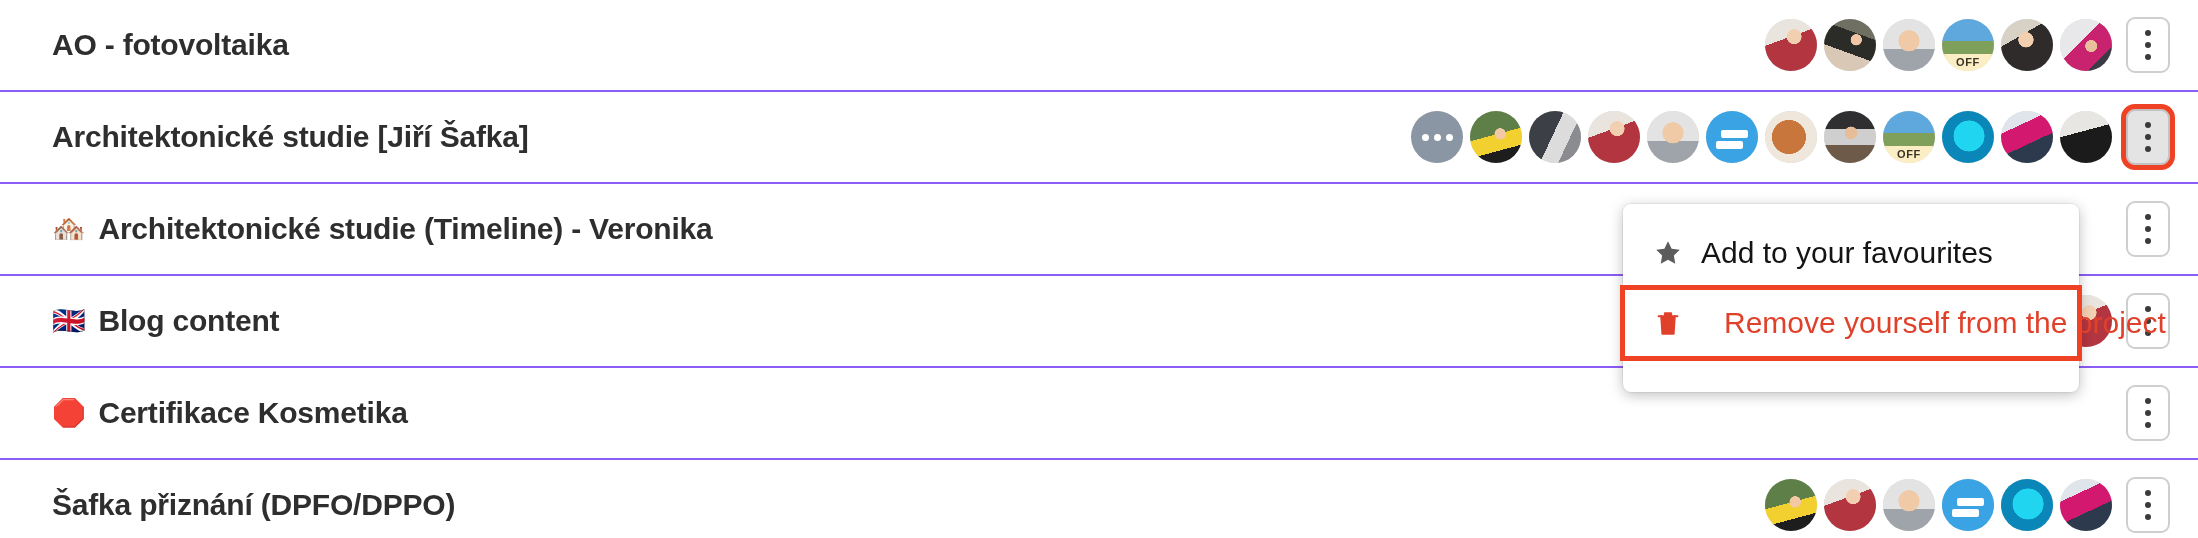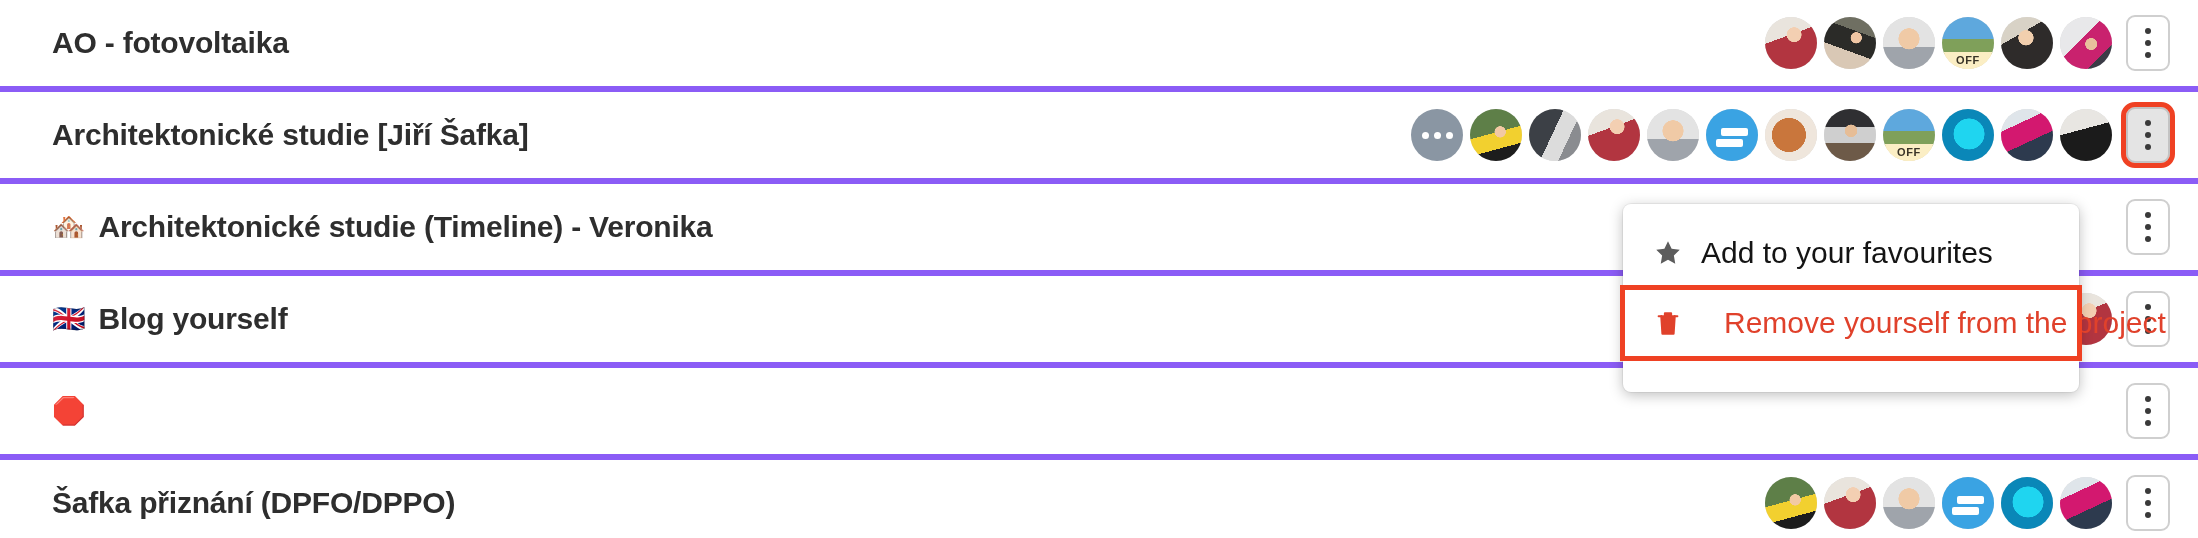--- a/index.html
+++ b/index.html
@@ -18,21 +18,21 @@
   }
 
   
   .project-list { position: absolute; inset: 0; }
   .project-row {
     position: relative;
     display: flex;
     align-items: center;
     height: 92px;
     padding: 0 28px 0 52px;
-    border-bottom: 6px solid #8b5cf6;
+    border-bottom: 2px solid #8b5cf6;
     background: #ffffff;
   }
   .project-row:first-child { border-top: none; }
   .row-title {
     display: flex;
     align-items: center;
     gap: 13px;
     font-size: 30px;
     font-weight: 700;
     color: #2e2e2e;
@@ -284,40 +284,41 @@
         <div class="avatar-stack"></div>
         <div class="kebab">
           <i></i>
           <i></i>
           <i></i>
         </div>
       </div>
       <div class="project-row">
         <div class="row-title">
           <span class="row-emoji">🇬🇧</span>
-          <span>Blog yourself</span>
+          <span>Blog content</span>
         </div>
         <div class="row-spacer"></div>
         <div class="avatar-stack">
           <div class="avatar">
             <div class="ph av-g"></div>
           </div>
           <div class="avatar">
             <div class="ph av-a"></div>
           </div>
         </div>
         <div class="kebab">
           <i></i>
           <i></i>
           <i></i>
         </div>
       </div>
       <div class="project-row">
         <div class="row-title">
           <span class="row-emoji">🛑</span>
+          <span>Certifikace Kosmetika</span>
         </div>
         <div class="row-spacer"></div>
         <div class="avatar-stack"></div>
         <div class="kebab">
           <i></i>
           <i></i>
           <i></i>
         </div>
       </div>
       <div class="project-row">

